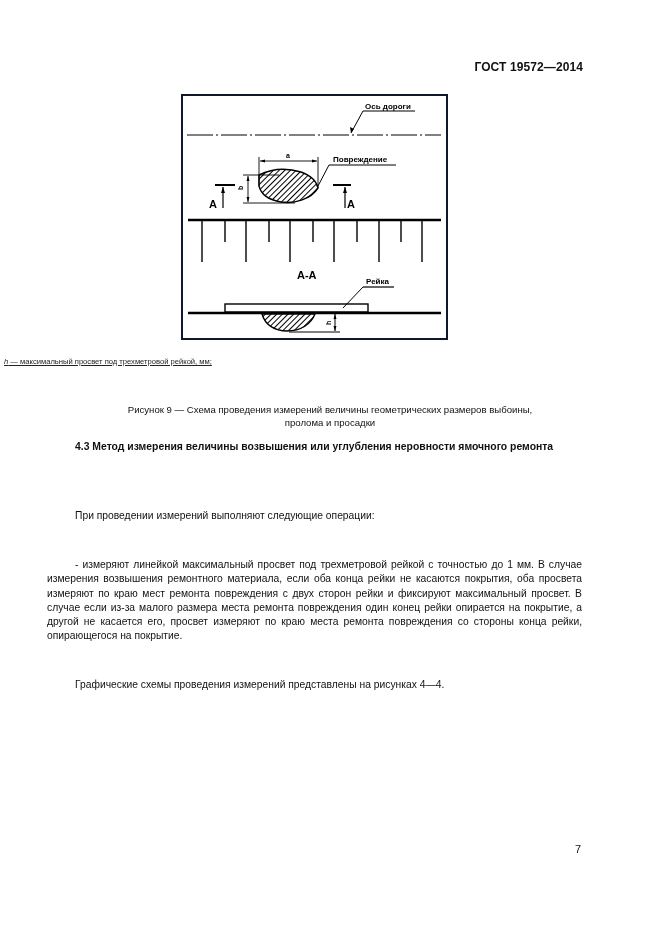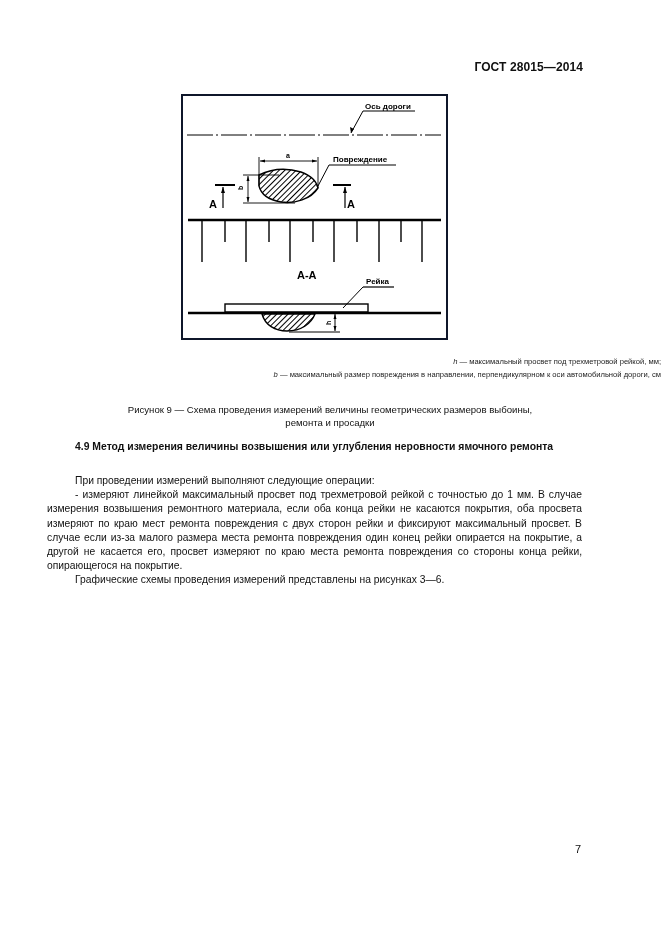--- a/index.html
+++ b/index.html
@@ -3,35 +3,35 @@
 <meta charset="utf-8">
 <style>
   html, body { margin: 0; padding: 0; background: #ffffff; }
   body { width: 661px; height: 935px; position: relative; overflow: hidden;
          font-family: "Liberation Sans", sans-serif; color: #111; }
   .hdr { position: absolute; right: 78px; top: 60px; font-weight: bold; font-size: 12px; letter-spacing: 0.1px; }
   .fig { position: absolute; left: 181px; top: 94px; width: 267px; height: 246px;
          border: 2px solid #0f172a; box-sizing: border-box; }
   .fig svg { position: absolute; left: 0; top: 0; }
   .legend { position: absolute; left: 0; width: 661px; top: 356px; font-size: 7.6px; line-height: 12.5px; color: #222; }
-  .legend div { text-align: right; }
+  .legend div { text-align: left; text-decoration: underline; }
   .legend .l1 { padding-left: 4px; }
   .legend i { font-style: italic; }
   .caption { position: absolute; left: 60px; width: 540px; top: 403px; text-align: center;
              font-size: 9.6px; line-height: 13px; }
   .sec { position: absolute; left: 75px; top: 440px; width: 520px; font-weight: bold; font-size: 10.4px; line-height: 14px; }
   .body { position: absolute; left: 47px; top: 474px; width: 535px; font-size: 10.3px; line-height: 14.2px; text-align: justify; }
   .body p { margin: 0; }
-  .body .ind { text-indent: 28px; }
+  .body .ind { text-indent: 28px; margin-top: 35px; }
   .pagenum { position: absolute; left: 575px; top: 843px; font-size: 11px; }
 </style>
 </head>
 <body>
 
-<div class="hdr">ГОСТ 28015—2014</div>
+<div class="hdr">ГОСТ 19572—2014</div>
 
 <div class="fig">
   <svg width="263" height="242" viewBox="0 0 263 242" xmlns="http://www.w3.org/2000/svg">
     <defs>
       <pattern id="hatch" patternUnits="userSpaceOnUse" width="4" height="4" patternTransform="rotate(45)">
         <rect width="4" height="4" fill="#fff"></rect>
         <line x1="0" y1="0" x2="0" y2="4" stroke="#000" stroke-width="2"></line>
       </pattern>
     </defs>
 
@@ -102,29 +102,28 @@
     <line x1="106" y1="236" x2="157" y2="236" stroke="#000" stroke-width="1"></line>
     <line x1="152" y1="218" x2="152" y2="235" stroke="#000" stroke-width="1"></line>
     <polygon points="152,218 150.5,223 153.5,223" fill="#000"></polygon>
     <polygon points="152,235 150.5,230 153.5,230" fill="#000"></polygon>
     <text x="143" y="230" font-family="Liberation Sans, sans-serif" font-size="7" font-weight="bold" transform="rotate(-90 145 227)">h</text>
   </svg>
 </div>
 
 <div class="legend">
   <div class="l1"><i>h</i><span> — максимальный просвет под трехметровой рейкой, мм;</span></div>
-  <div><i>b</i><span> — максимальный размер повреждения в направлении, перпендикулярном к оси автомобильной дороги, см</span></div>
 </div>
 
 <div class="caption">
   <div>Рисунок 9 — Схема проведения измерений величины геометрических размеров выбоины,</div>
-  <div>ремонта и просадки</div>
+  <div>пролома и просадки</div>
 </div>
 
-<div class="sec">4.9 Метод измерения величины возвышения или углубления неровности ямочного ремонта</div>
+<div class="sec">4.3 Метод измерения величины возвышения или углубления неровности ямочного ремонта</div>
 
 <div class="body">
   <p class="ind">При проведении измерений выполняют следующие операции:</p>
   <p class="ind">- измеряют линейкой максимальный просвет под трехметровой рейкой с точностью до 1 мм. В случае измерения возвышения ремонтного материала, если оба конца рейки не касаются покрытия, оба просвета измеряют по краю мест ремонта повреждения с двух сторон рейки и фиксируют максимальный просвет. В случае если из-за малого размера места ремонта повреждения один конец рейки опирается на покрытие, а другой не касается его, просвет измеряют по краю места ремонта повреждения со стороны конца рейки, опирающегося на покрытие.</p>
-  <p class="ind">Графические схемы проведения измерений представлены на рисунках 3—6.</p>
+  <p class="ind">Графические схемы проведения измерений представлены на рисунках 4—4.</p>
 </div>
 
 <div class="pagenum">7</div>
 
 </body></html>

